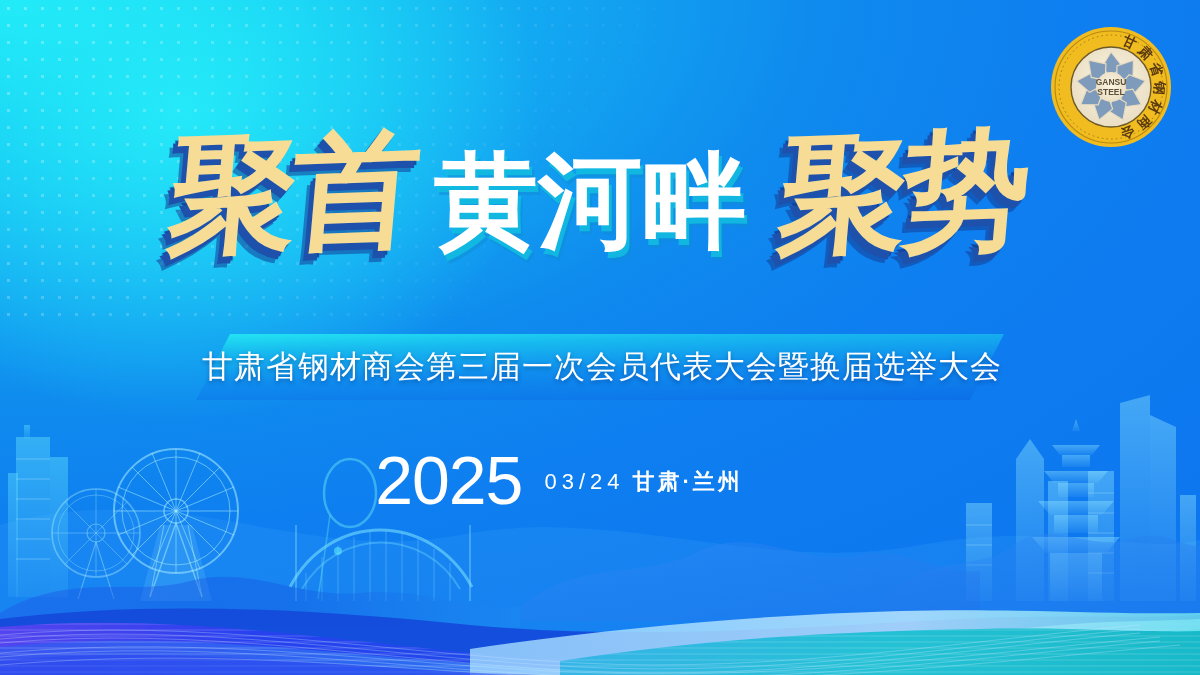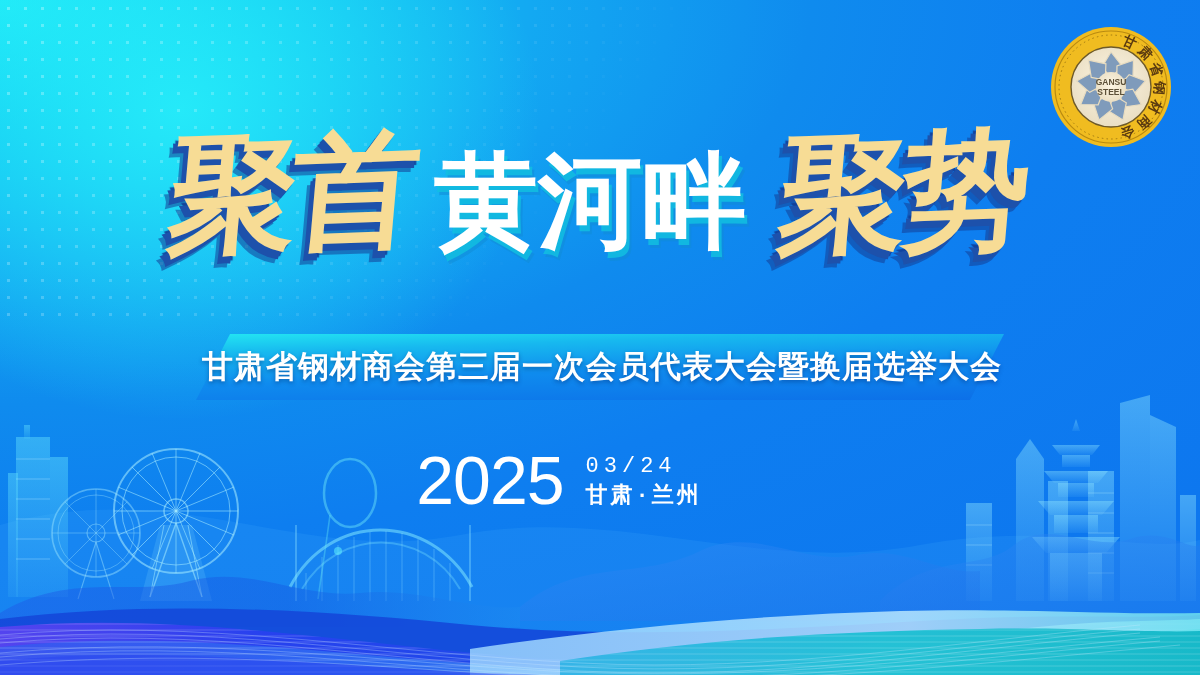--- a/index.html
+++ b/index.html
@@ -72,34 +72,34 @@
   }
   .sub-dark{
     position:absolute;left:16px;top:11px;width:782px;height:46px;
     background:linear-gradient(180deg,#1560c9 0%, #0b47ad 100%);
     -webkit-clip-path:polygon(22px 0, 782px 0, 760px 46px, 0 46px);
             clip-path:polygon(22px 0, 782px 0, 760px 46px, 0 46px);
     opacity:.0;
   }
   .sub-text{
     position:absolute;inset:0;display:flex;align-items:center;justify-content:center;
-    font-weight:700;font-size:31px;letter-spacing:1px;color:#fff;
+    font-weight:400;font-size:31px;letter-spacing:1px;color:#fff;
     text-shadow:0 2px 4px rgba(5,40,110,.45);
     padding-left:4px;
   }
 
   
   .date-row{
     position:absolute;left:0;top:440px;width:1118px;height:80px;
     display:flex;align-items:center;justify-content:center;gap:22px;
   }
   .year{
     font-size:68px;font-weight:400;color:#fff;line-height:1;letter-spacing:-1px;
   }
-  .date-side{display:flex;flex-direction:column;gap:8px;padding-top:4px;font-family:Liberation Mono, monospace;}
+  .date-side{display:flex;flex-direction:row;gap:8px;padding-top:4px;}
   .daymonth{font-size:22px;color:#fff;letter-spacing:5px;line-height:1;}
   .place{font-size:22px;color:#fff;letter-spacing:3px;line-height:1;font-weight:700;}
 
   
   .scene{position:absolute;left:0;bottom:0;width:1200px;height:300px;pointer-events:none;}
   .scene svg{display:block;width:100%;height:100%;}
 </style>
 </head>
 <body>
 

